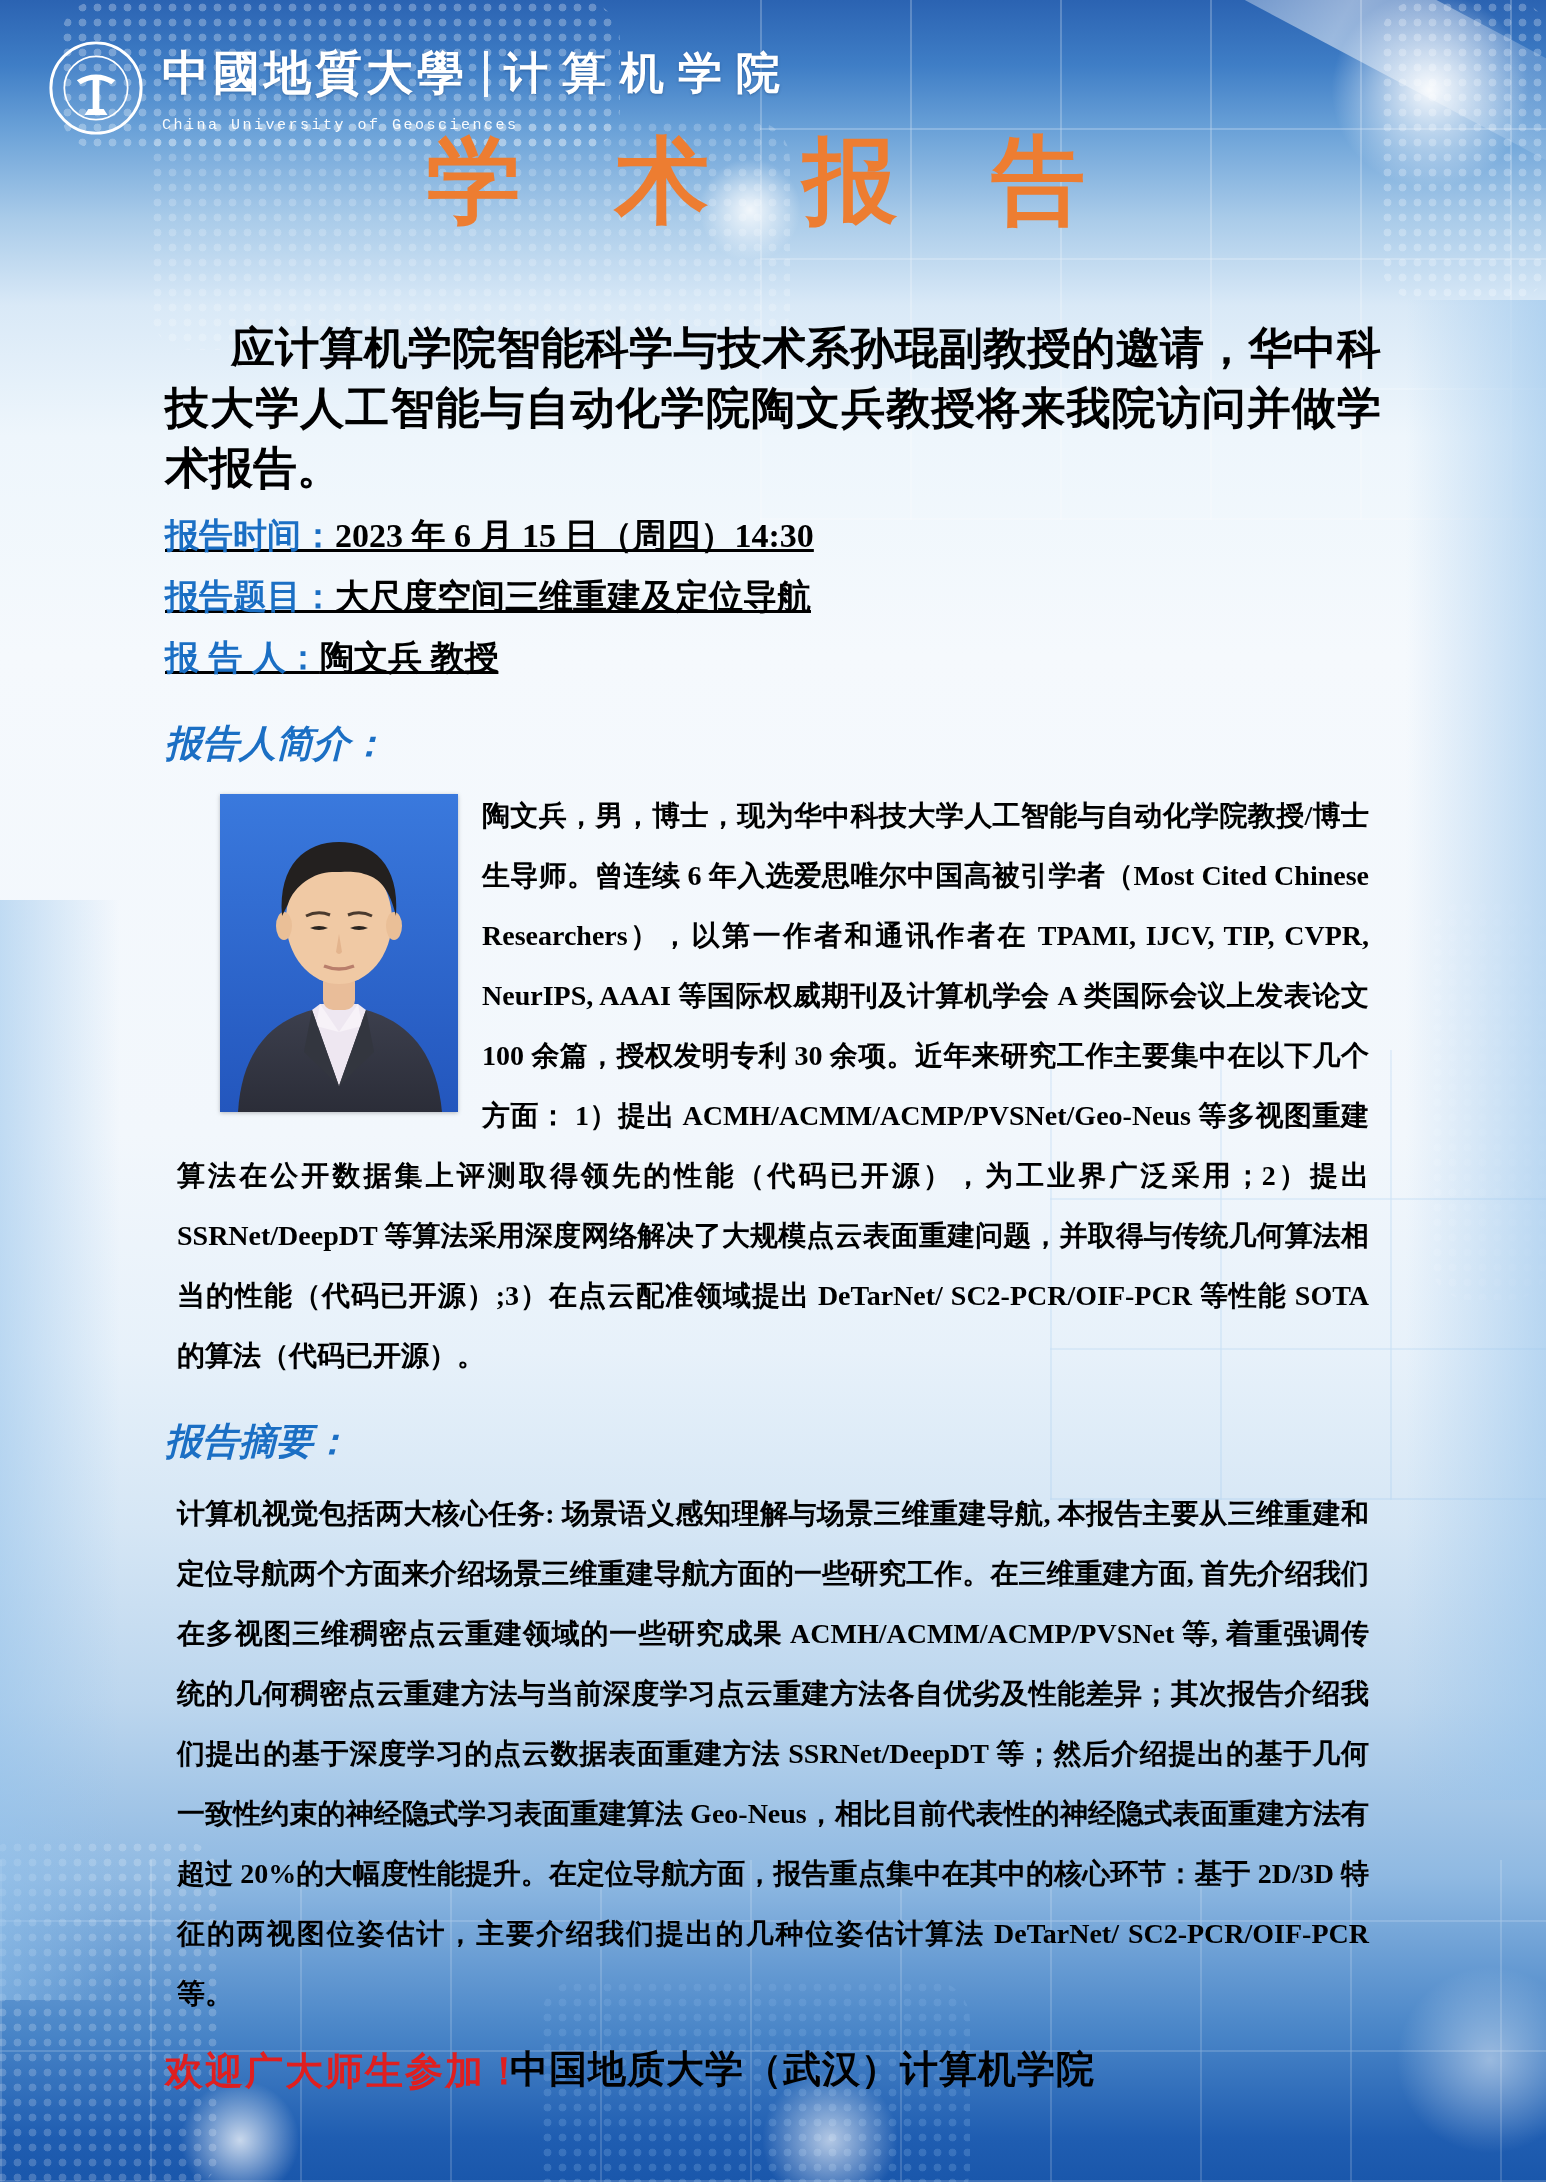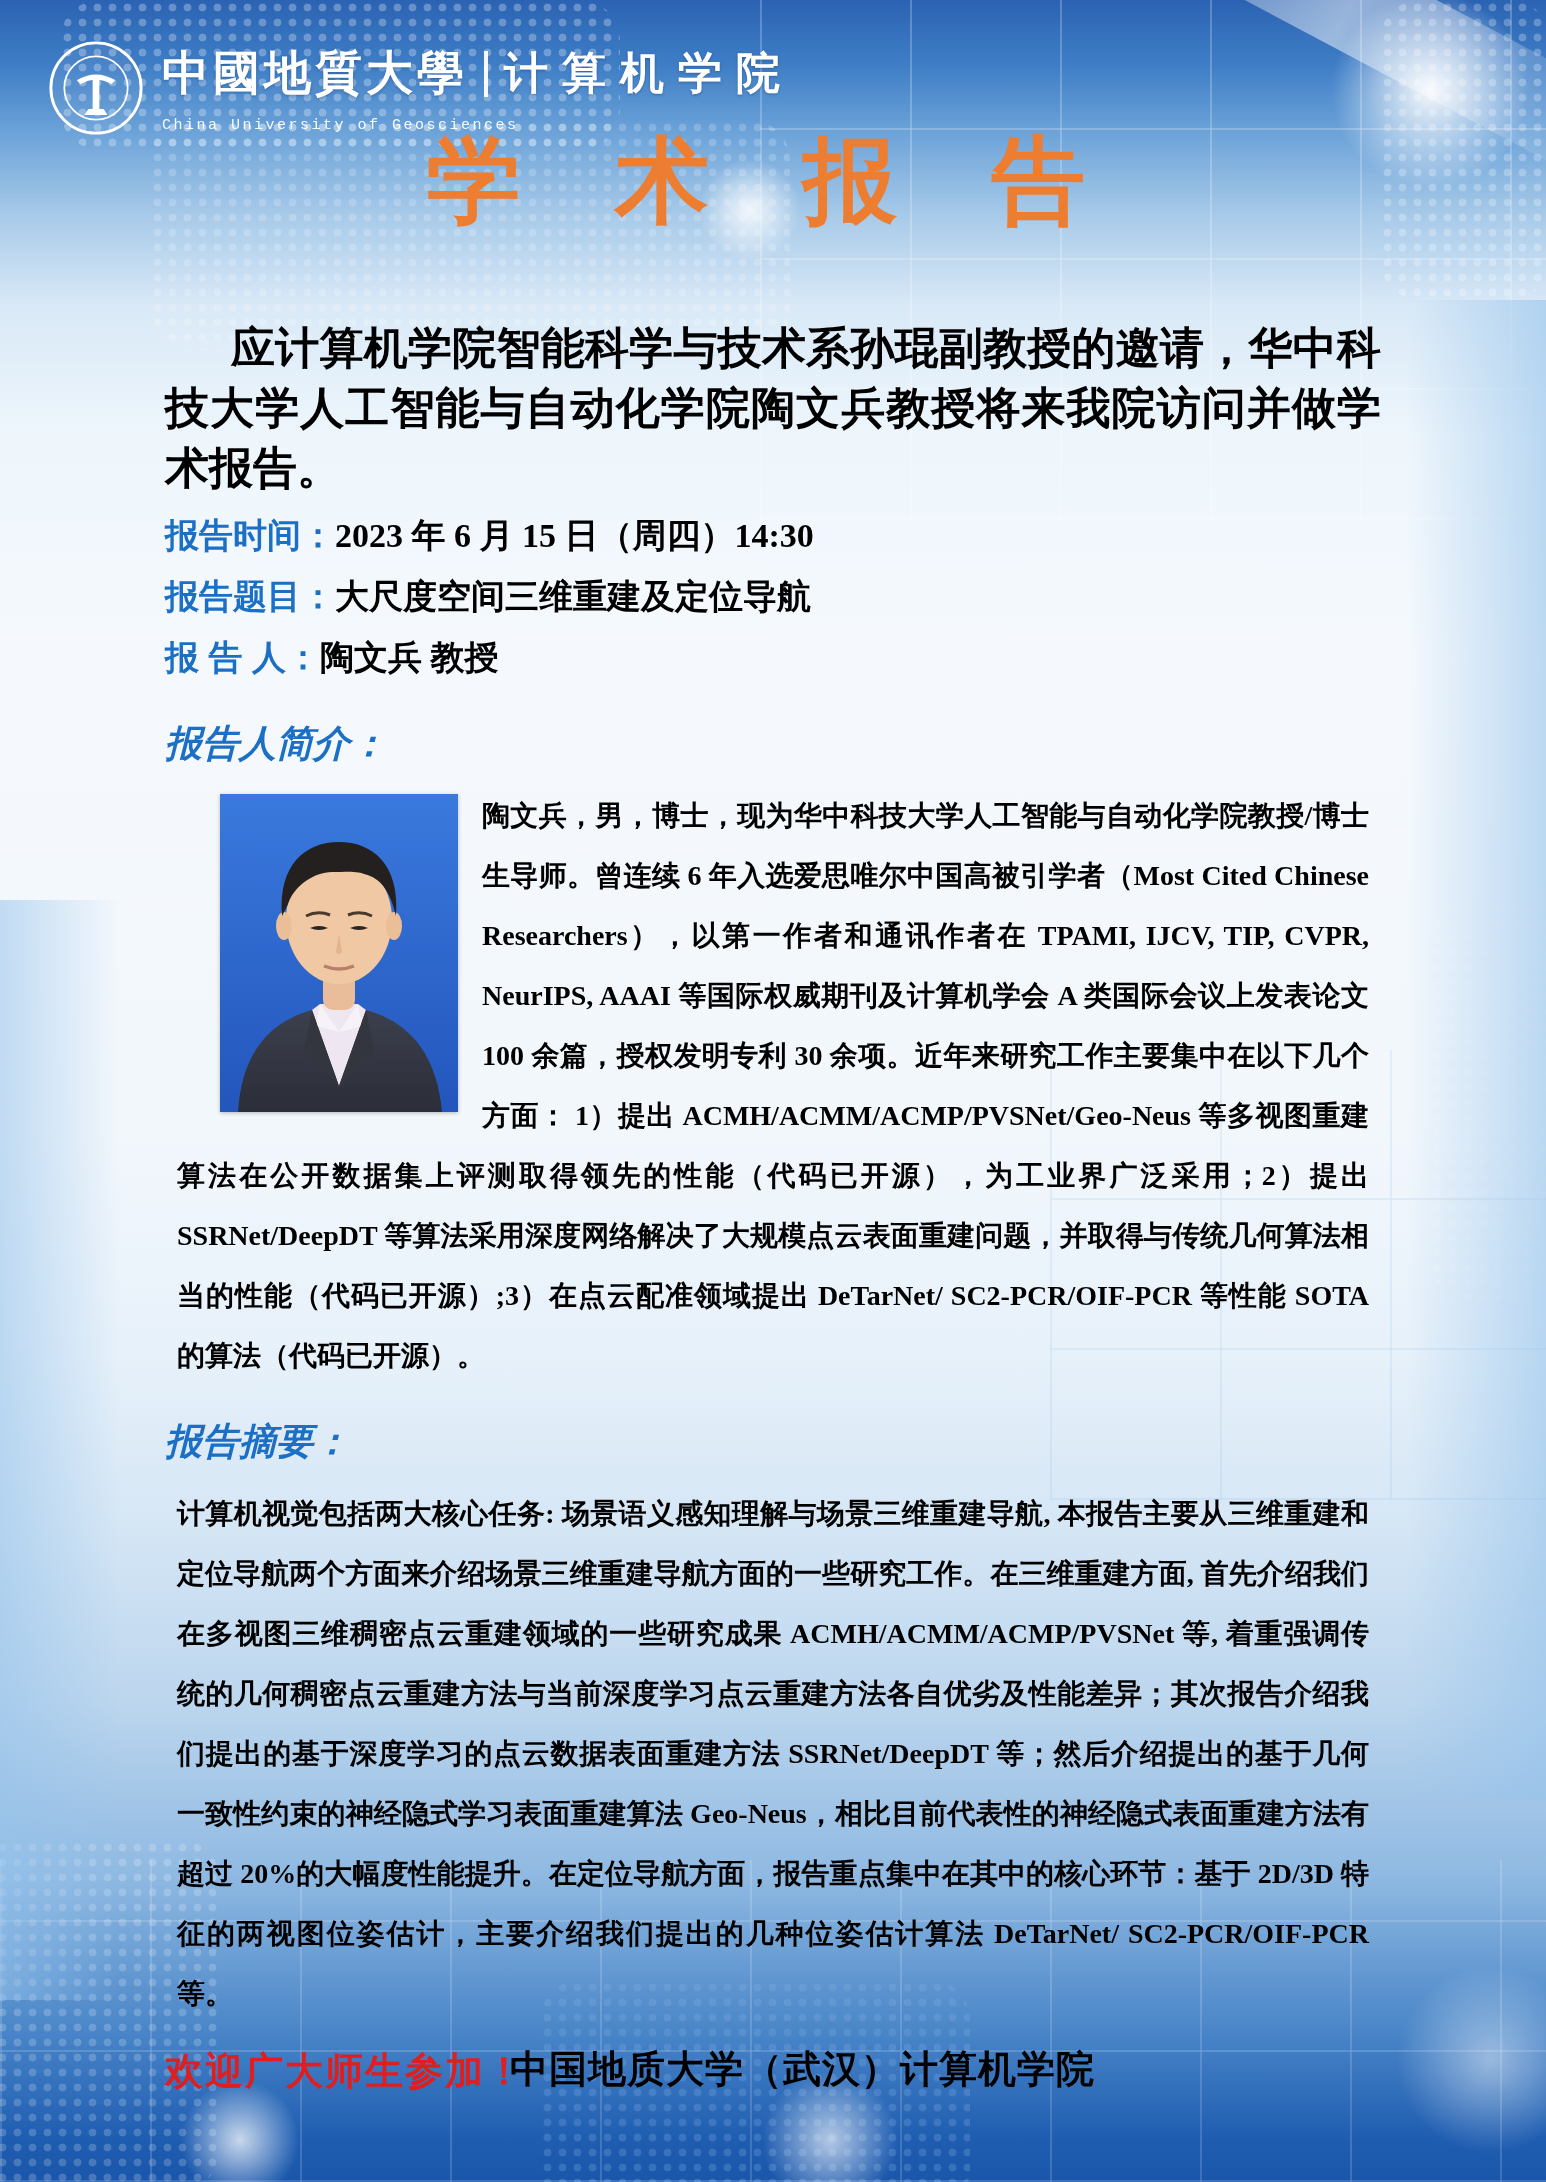--- a/index.html
+++ b/index.html
@@ -76,21 +76,21 @@
     font-size:94px;line-height:1.12;
     letter-spacing:34px;
     color:#ED7D31;
   }
   .intro{
     margin:86px 0 6px 0;
     font-size:44px;font-weight:bold;color:#000;
     line-height:60px;text-align:justify;text-indent:66px;
   }
   .info-list{margin:4px 0 0 0;}
-  .info-row{font-size:34px;font-weight:bold;line-height:60px;}
+  .info-row{font-size:34px;font-weight:bold;line-height:60px;text-decoration:underline;}
   .info-label{color:#1B6FC4;font-family:"Liberation Sans","DejaVu Sans",sans-serif;}
   .info-value{color:#000;}
   .section-heading{
     margin:26px 0 0 0;
     font-family:"Liberation Sans","DejaVu Sans",sans-serif;
     font-size:37px;font-weight:900;color:#1B6FC4;line-height:60px;font-style:italic;
   }
   .bio-block{margin-top:2px;}
   .photo{
     float:left;width:238px;height:318px;

